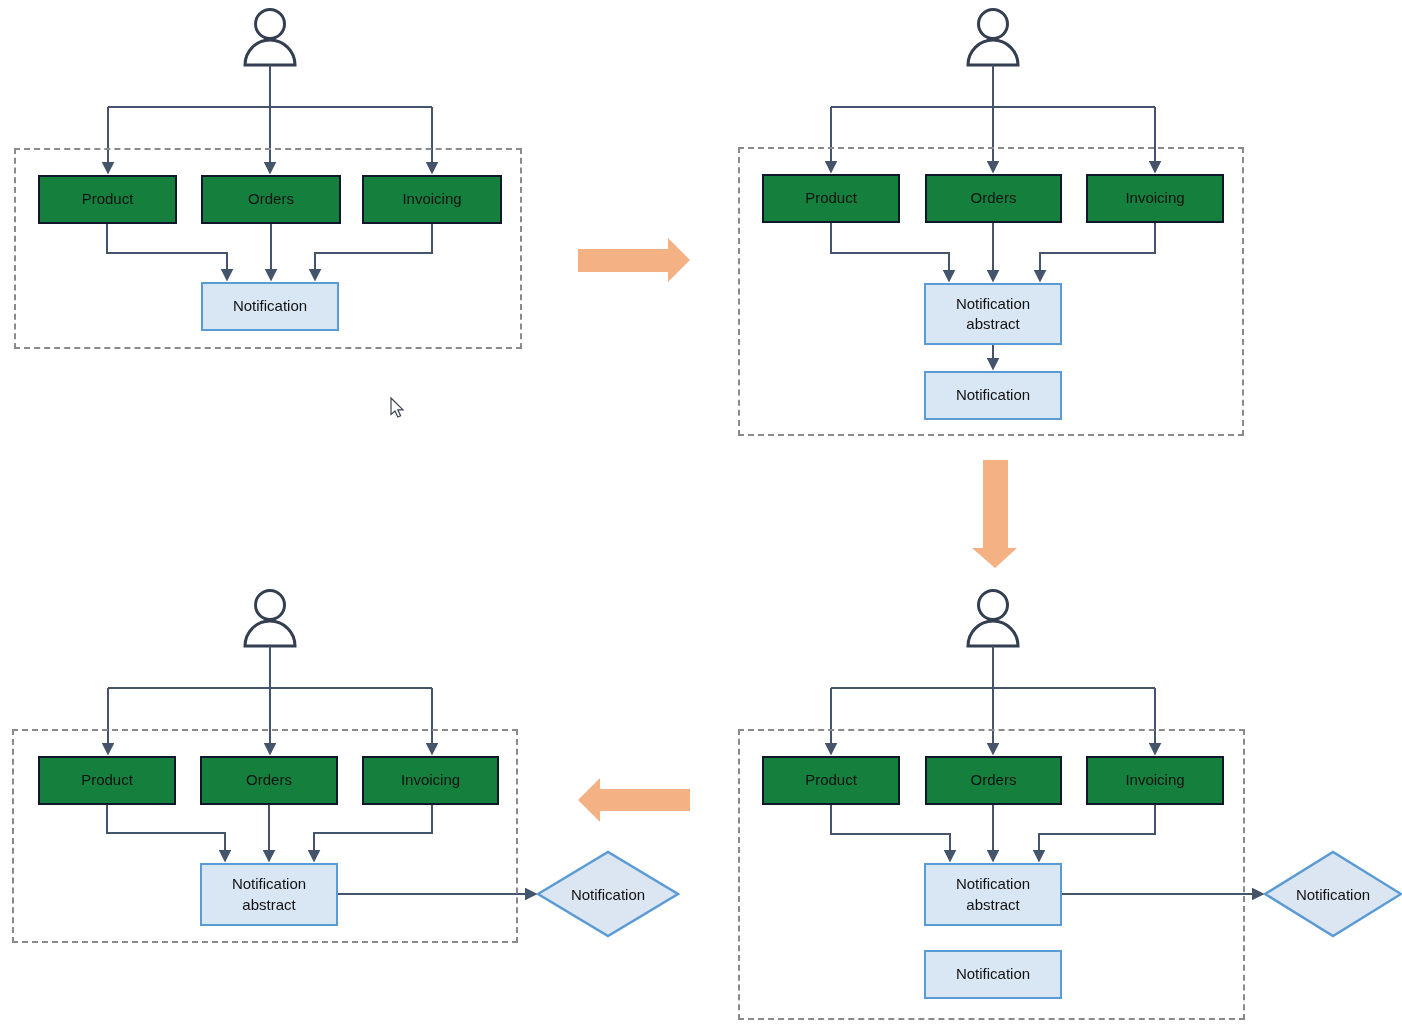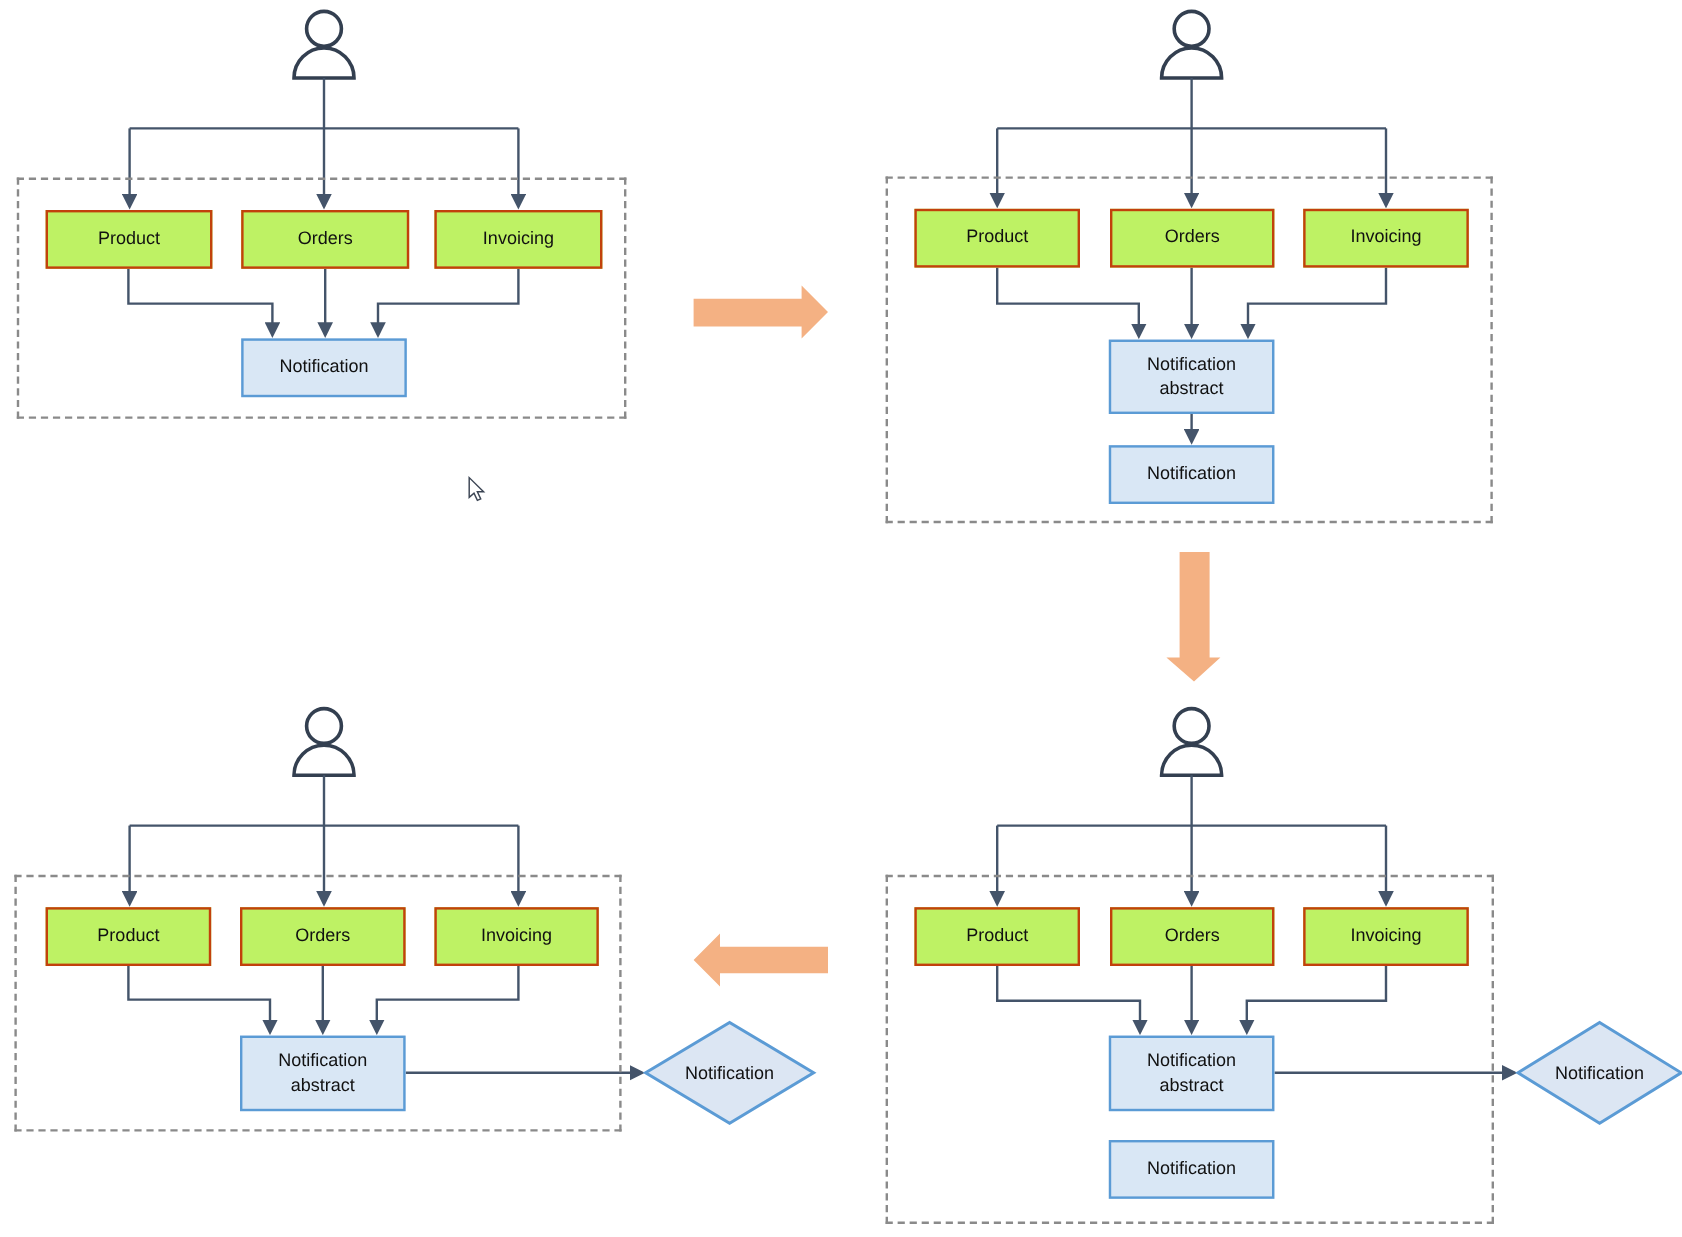--- a/index.html
+++ b/index.html
@@ -2,21 +2,21 @@
 <html><head>
 <meta charset="utf-8">
 <style>
   html,body{margin:0;padding:0;background:#ffffff;}
   .stage{position:relative;width:1402px;height:1031px;background:#ffffff;
          font-family:"Liberation Sans",sans-serif;overflow:hidden;}
   svg.layer{position:absolute;left:0;top:0;width:1402px;height:1031px;}
   .dashed{position:absolute;border:2px dashed #8a8a8a;box-sizing:border-box;}
   .sbox{position:absolute;display:flex;align-items:center;justify-content:center;
         box-sizing:border-box;font-size:15px;color:#111;text-align:center;line-height:1.35;}
-  .green{background:#bef264;border:2px solid #c2410c;}
+  .green{background:#15803d;border:2px solid #0f172a;}
   .blue{background:#d9e7f5;border:2px solid #5b9bd5;}
   .dlabel{position:absolute;display:flex;align-items:center;justify-content:center;
           font-size:15px;color:#111;text-align:center;}
 </style>
 </head>
 <body>
 
 <div class="stage">
 
   <svg class="layer" viewBox="0 0 1402 1031">

